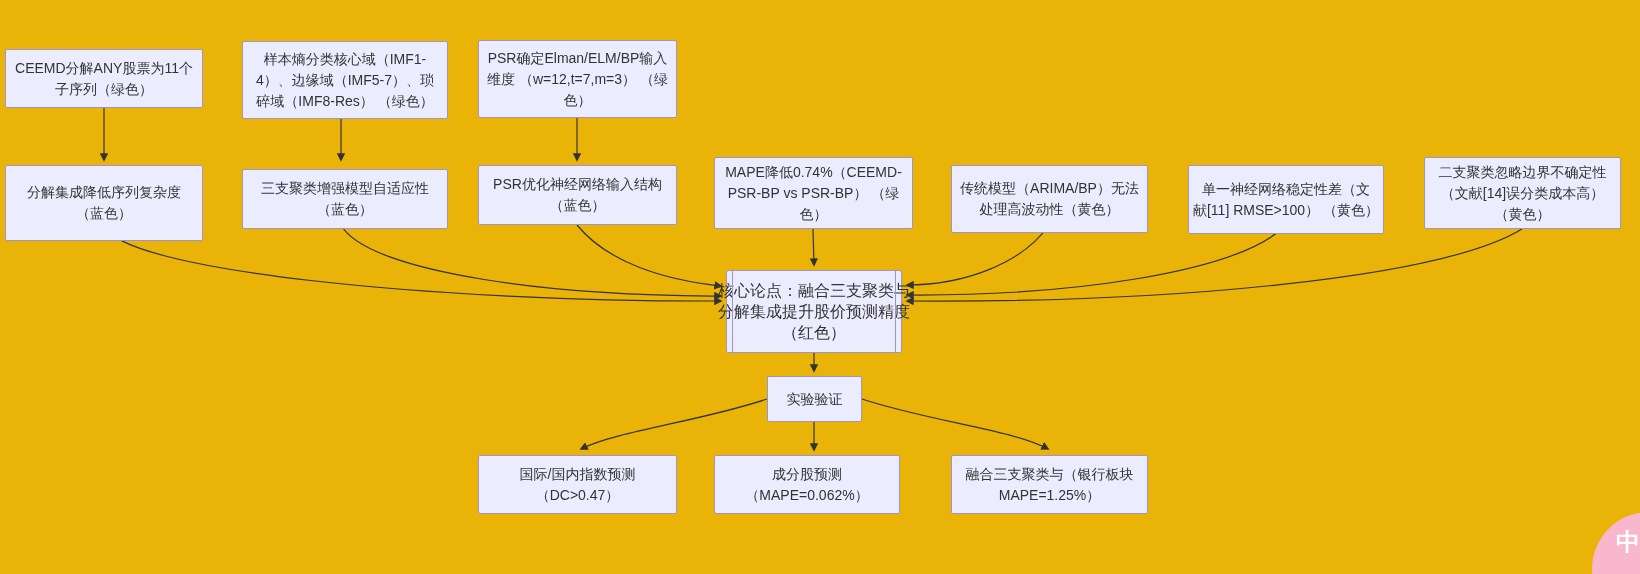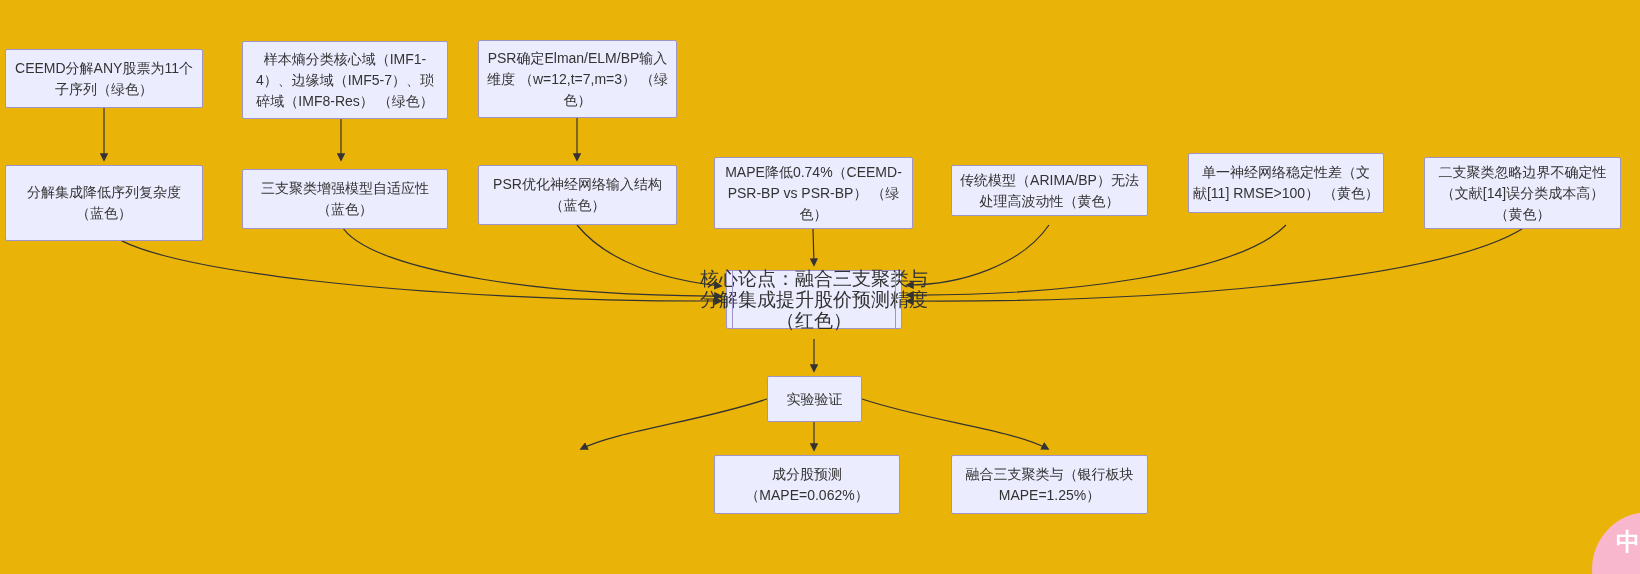--- a/index.html
+++ b/index.html
@@ -101,46 +101,50 @@
     <div class="nl">PSR优化神经网络输入结构</div>
     <div class="nl">（蓝色）</div>
   </div>
 
   <div class="node" style="left:714px;top:157px;width:199px;height:72px">
     <div class="nl">MAPE降低0.74%（CEEMD-</div>
     <div class="nl">PSR-BP vs PSR-BP） （绿</div>
     <div class="nl">色）</div>
   </div>
 
-  <div class="node" style="left:951px;top:165px;width:197px;height:51px">
+  <div class="node" style="left:951px;top:165px;width:197px;height:68px">
     <div class="nl">传统模型（ARIMA/BP）无法</div>
     <div class="nl">处理高波动性（黄色）</div>
   </div>
 
-  <div class="node" style="left:1188px;top:153px;width:196px;height:60px">
+  <div class="node" style="left:1188px;top:165px;width:196px;height:69px">
     <div class="nl">单一神经网络稳定性差（文</div>
     <div class="nl">献[11] RMSE&gt;100） （黄色）</div>
   </div>
 
   <div class="node" style="left:1424px;top:157px;width:197px;height:72px">
     <div class="nl">二支聚类忽略边界不确定性</div>
     <div class="nl">（文献[14]误分类成本高）</div>
     <div class="nl">（黄色）</div>
   </div>
 
-  <div class="node subroutine" style="left:726px;top:270px;width:176px;height:59px;font-size:19px">
+  <div class="node subroutine" style="left:726px;top:270px;width:176px;height:83px;font-size:16px">
     <div class="nl">核心论点：融合三支聚类与</div>
     <div class="nl">分解集成提升股价预测精度</div>
     <div class="nl">（红色）</div>
   </div>
 
   <div class="node" style="left:767px;top:376px;width:95px;height:46px">
     <div class="nl">实验验证</div>
   </div>
 
+  <div class="node" style="left:478px;top:455px;width:199px;height:59px">
+    <div class="nl">国际/国内指数预测</div>
+    <div class="nl">（DC&gt;0.47）</div>
+  </div>
 
   <div class="node" style="left:714px;top:455px;width:186px;height:59px">
     <div class="nl">成分股预测</div>
     <div class="nl">（MAPE=0.062%）</div>
   </div>
 
   <div class="node" style="left:951px;top:455px;width:197px;height:59px">
     <div class="nl">融合三支聚类与（银行板块</div>
     <div class="nl">MAPE=1.25%）</div>
   </div>

